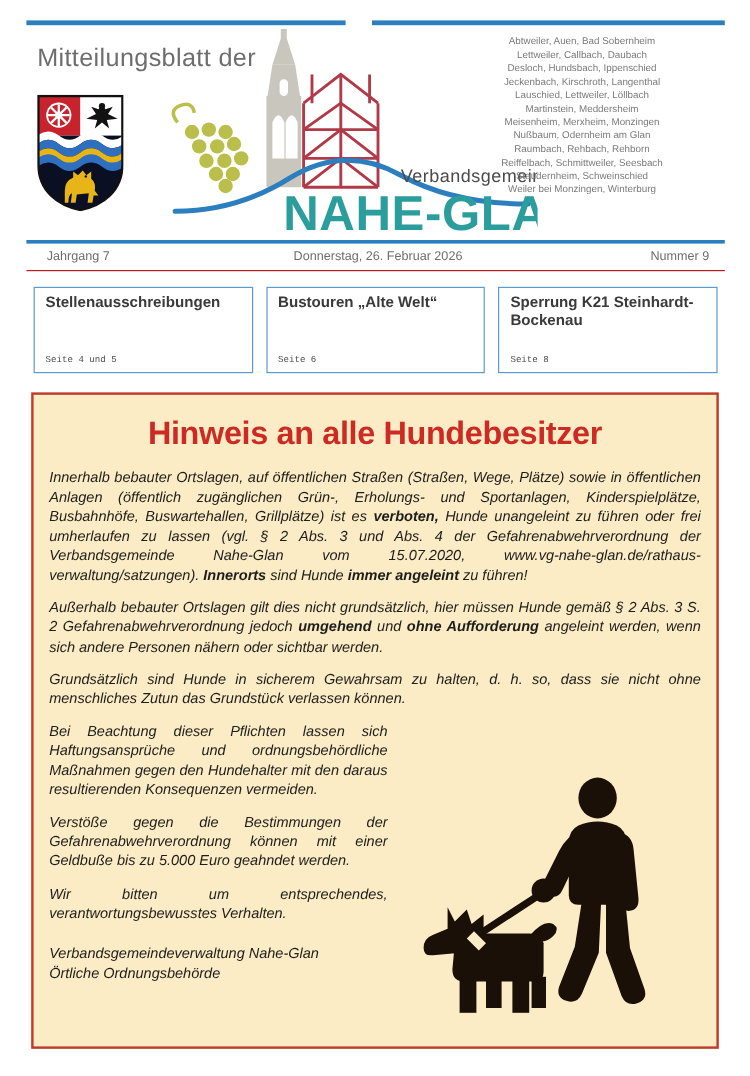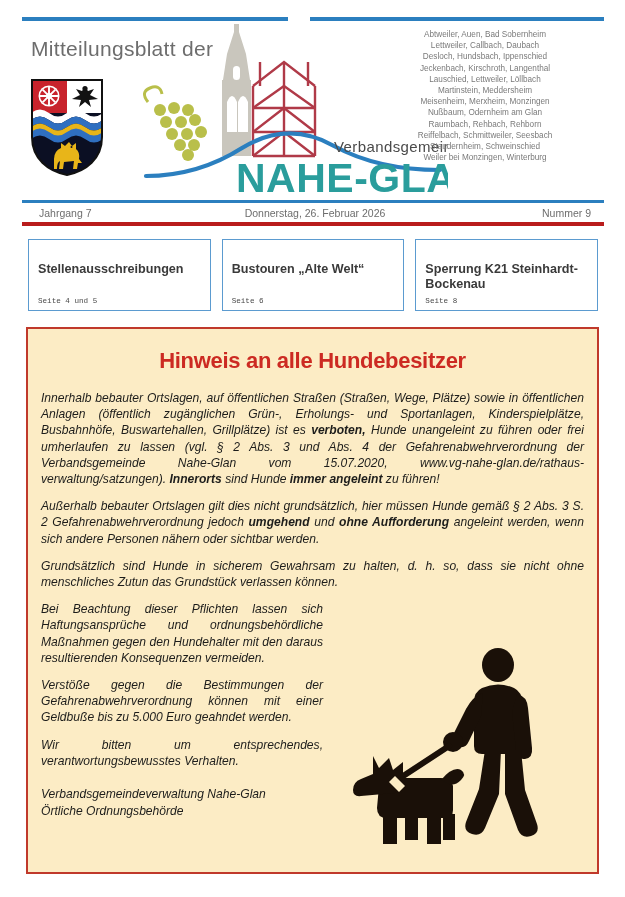--- a/index.html
+++ b/index.html
@@ -75,21 +75,21 @@
   }
   .village-list div { white-space: nowrap; }
 
   
   .issuebar {
     position: absolute;
     left: 22px; top: 200px;
     width: 582px;
     height: 26px;
     border-top: 3px solid #2b7fbf;
-    border-bottom: 4px solid #b91c1c;
+    border-bottom: 1px solid #b91c1c;
     display: flex;
     align-items: center;
     box-sizing: border-box;
   }
   .issuebar > div {
     font-size: 10.5px;
     color: #6d6d6d;
     flex: 1;
   }
   .issue-left  { text-align: left;  padding-left: 17px; }
@@ -107,21 +107,21 @@
   }
   .teaser {
     flex: 1;
     border: 1.6px solid #5b9bd0;
     background: #ffffff;
     position: relative;
     box-sizing: border-box;
   }
   .teaser-title {
     position: absolute;
-    left: 9px; top: 22px;
+    left: 9px; top: 5px;
     right: 5px;
     font-size: 12.6px;
     font-weight: bold;
     color: #3a3a3a;
     line-height: 15px;
   }
   .teaser-page {
     position: absolute;
     left: 9px; bottom: 5px;
     font-size: 7.6px;
@@ -135,21 +135,21 @@
     left: 26px; top: 327px;
     width: 573px;
     height: 547px;
     background: #fcecc5;
     border: 2px solid #c0392b;
     box-sizing: border-box;
     padding: 12px 13px 10px 13px;
   }
   .notice-head {
     text-align: center;
-    font-size: 22px;
+    font-size: 27px;
     font-weight: bold;
     color: #cc2a22;
     letter-spacing: -0.3px;
     margin: 3px 0 12px 0;
     line-height: 34px;
   }
   .notice p {
     margin: 0 0 11px 0;
     font-size: 12.1px;
     line-height: 16.2px;

